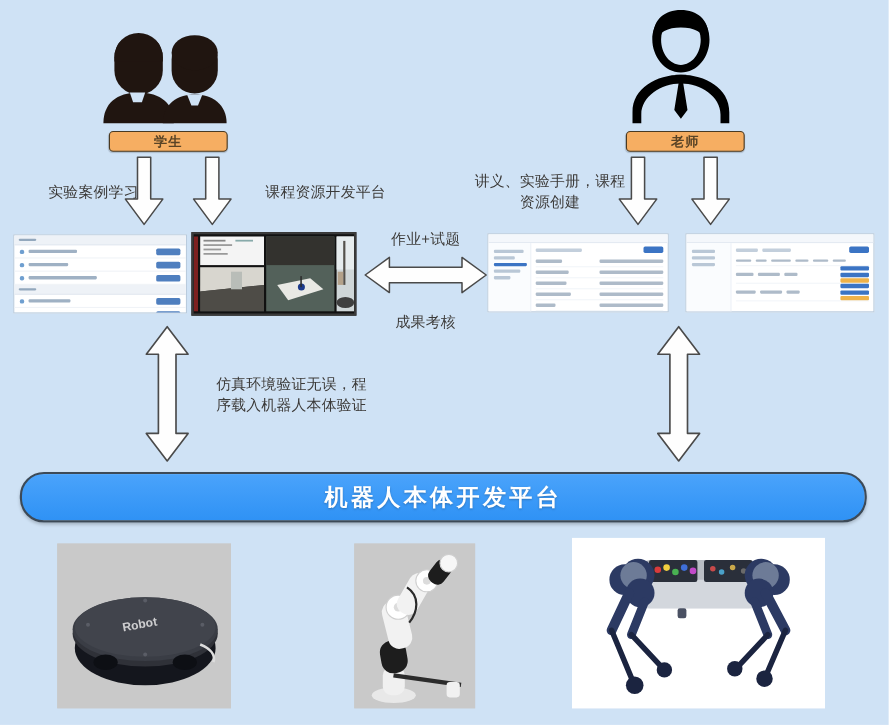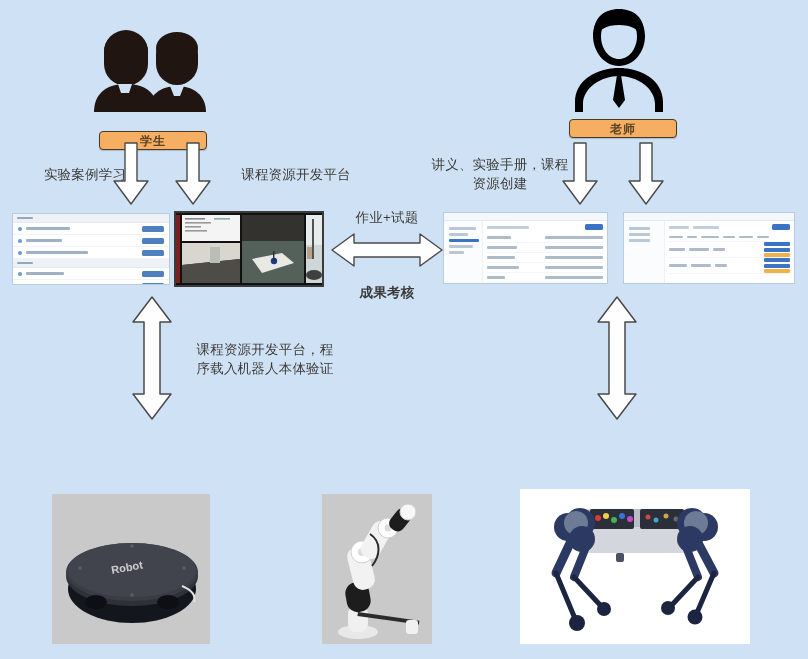--- a/index.html
+++ b/index.html
@@ -206,21 +206,21 @@
 
         <path d="M68 32a21 21 0 0 1 42 0v10a21 21 0 0 1-42 0z"></path>
         <path d="M70 30c2-14 10-21 19-21s18 7 20 21c-7-4-12-6-20-6s-12 2-19 6z" fill="#cfe2f5"></path>
         <ellipse cx="89" cy="26" rx="21" ry="16"></ellipse>
         <path d="M60 90c0-17 13-26 29-26s29 9 29 26z"></path>
         <path d="M82 64h14l-4 10h-6z" fill="#cfe2f5"></path>
       </g>
     </svg>
   </div>
 
-  <div class="role-badge" style="left:99px; top:119px; width:108px;margin-top:12px;">学生</div>
+  <div class="role-badge" style="left:99px; top:119px; width:108px;">学生</div>
 
   <div class="role-icon" style="left:563px; top:6px;">
     <svg width="112" height="110" viewBox="0 0 112 110">
       <g fill="#000000">
 
         <path d="M56 4c-16 0-26 11-26 26s11 30 26 30 26-14 26-30S72 4 56 4zm0 8c11 0 18 7 18 18 0 13-8 23-18 23s-18-10-18-23c0-11 7-18 18-18z"></path>
 
         <path d="M31 26c0-14 10-23 25-23s25 9 25 23c0 4-1 6-1 6-4-9-12-13-24-13s-20 4-24 13c0 0-1-2-1-6z"></path>
 
         <path d="M56 62c-22 0-44 12-44 34v10h8v-8c0-16 18-28 36-28s36 12 36 28v8h8V96c0-22-22-34-44-34z"></path>
@@ -323,21 +323,21 @@
   </div>
 
   <div class="note" style="left:333px; top:208px; width:108px;">作业+试题</div>
 
   <div class="arrow" style="left:332px; top:232px;">
     <svg width="110" height="36" viewBox="0 0 110 36">
       <polygon points="0,18 22,2 22,11 88,11 88,2 110,18 88,34 88,25 22,25 22,34" fill="#fefefe" stroke="#4a4a4a" stroke-width="1.4" stroke-linejoin="round"></polygon>
     </svg>
   </div>
 
-  <div class="note" style="left:333px; top:283px; width:108px;font-weight:bold;">成果考核</div>
+  <div class="note" style="left:333px; top:283px; width:108px;">成果考核</div>
 
   <div class="shot shot-table" style="left:443px; top:212px; width:165px; height:72px;">
     <div class="st-topbar"></div>
     <div class="st-body">
       <div class="st-side">
         <div class="item" style="width:70%"></div>
         <div class="item" style="width:50%"></div>
         <div class="item active" style="width:80%"></div>
         <div class="item" style="width:62%"></div>
         <div class="item" style="width:40%"></div>
@@ -416,30 +416,31 @@
       </div>
     </div>
   </div>
 
   <div class="arrow" style="left:131px; top:296px;">
     <svg width="42" height="124" viewBox="0 0 42 124">
       <polygon points="21,1 40,26 29,26 29,98 40,98 21,123 2,98 13,98 13,26 2,26" fill="#fefefe" stroke="#4a4a4a" stroke-width="1.5" stroke-linejoin="round"></polygon>
     </svg>
   </div>
 
-  <div class="note" style="left:170px; top:340px; width:190px;">课程资源开发平台，程
+  <div class="note" style="left:170px; top:340px; width:190px;">仿真环境验证无误，程
 序载入机器人本体验证</div>
 
   <div class="arrow" style="left:596px; top:296px;">
     <svg width="42" height="124" viewBox="0 0 42 124">
       <polygon points="21,1 40,26 29,26 29,98 40,98 21,123 2,98 13,98 13,26 2,26" fill="#fefefe" stroke="#4a4a4a" stroke-width="1.5" stroke-linejoin="round"></polygon>
     </svg>
   </div>
 
 
+  <div class="platform" style="left:18px; top:429px; width:770px; height:46px;">机器人本体开发平台</div>
 
   <div class="photo gray" style="left:52px; top:494px; width:158px; height:150px;">
     <svg width="158" height="150" viewBox="0 0 158 150">
       <rect width="158" height="150" fill="#c9c9c9"></rect>
       <ellipse cx="80" cy="95" rx="64" ry="34" fill="#14161d"></ellipse>
       <ellipse cx="80" cy="82" rx="66" ry="30" fill="#2f3138"></ellipse>
       <ellipse cx="80" cy="78" rx="66" ry="29" fill="#3a3d45"></ellipse>
       <ellipse cx="80" cy="76" rx="64" ry="27" fill="#41444c"></ellipse>
       <g fill="#5a5d66">
         <circle cx="28" cy="74" r="1.8"></circle>

